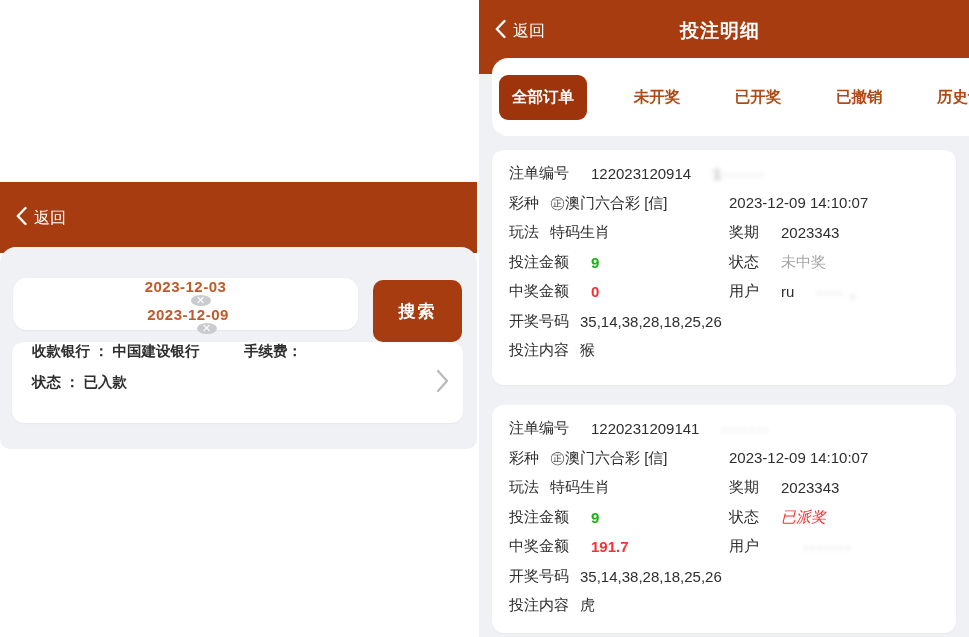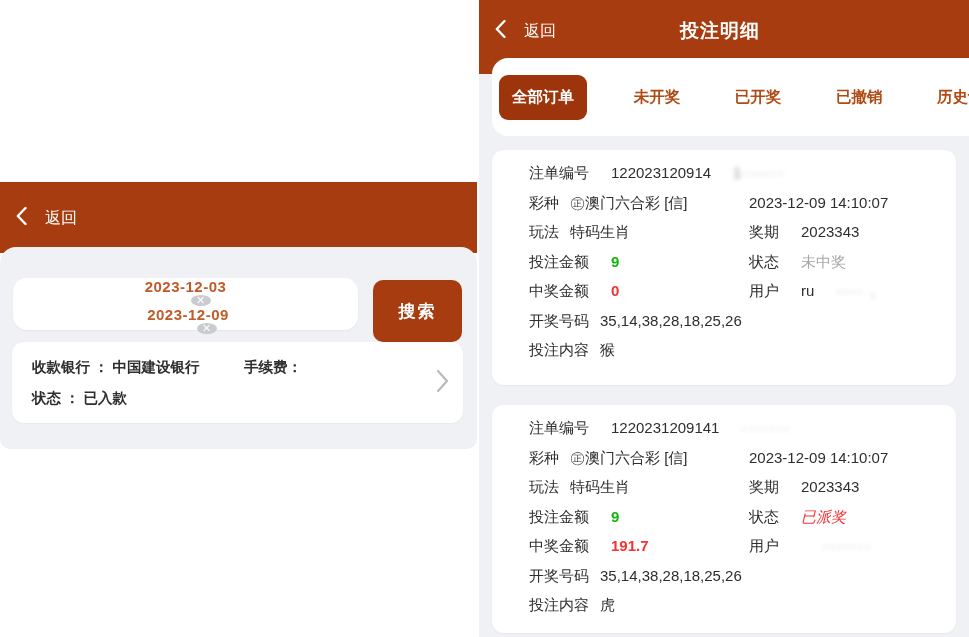--- a/index.html
+++ b/index.html
@@ -13,21 +13,21 @@
     --green:#13b40e;
     --alert:#f53131;
   }
   html,body{margin:0;padding:0;}
   body{font-family:"Liberation Sans",sans-serif;}
   .stage{position:relative;width:969px;height:637px;background:#fff;overflow:hidden;}
 
   
   .hdr-bar{position:relative;height:62px;}
   .back-btn{position:absolute;left:16px;top:50%;transform:translateY(-50%);
-    display:flex;align-items:center;gap:18px;color:#fff;font-size:16px;cursor:pointer;background:none;border:none;padding:0;}
+    display:flex;align-items:center;gap:7px;color:#fff;font-size:16px;cursor:pointer;background:none;border:none;padding:0;}
   .hdr-title{position:absolute;left:0;right:8px;top:50%;transform:translateY(-50%);
     text-align:center;color:#fff;font-size:19px;font-weight:700;letter-spacing:1px;}
 
   
   .left-screen{position:absolute;left:0;top:0;width:477px;height:637px;background:#fff;}
   .left-screen .hdr{position:absolute;top:182px;left:0;right:0;height:71px;background:var(--red);z-index:1;}
   .left-screen .hdr .hdr-bar{height:71px;}
   .left-panel{position:absolute;top:247px;left:0;width:477px;height:202px;
     background:var(--bg-gray);border-radius:16px 16px 10px 10px;z-index:2;}
 
@@ -39,21 +39,21 @@
     display:flex;align-items:center;justify-content:center;font-size:11px;line-height:1;cursor:pointer;padding:0;}
   .range-divider{width:2px;height:26px;background:#dcdcdc;border-radius:1px;}
   .m30{margin-left:30px;} .m20{margin-left:20px;} .m16{margin-left:5px;} .m42{margin-left:42px;}
 
   .search-btn{position:absolute;left:373px;top:33px;width:89px;height:62px;background:var(--red);
     border:none;border-radius:10px;color:#fff;font-size:17px;font-weight:600;letter-spacing:2px;cursor:pointer;
     font-family:"Liberation Sans",sans-serif;}
 
   .record-card{position:absolute;left:12px;top:95px;width:451px;height:81px;background:#fff;
     border-radius:12px;cursor:pointer;box-shadow:0 1px 2px rgba(0,0,0,.04);}
-  .record-grid{position:absolute;left:20px;top:16px;display:grid;grid-template-columns:212px auto;
+  .record-grid{position:absolute;left:20px;top:0;display:grid;grid-template-columns:212px auto;
     row-gap:12px;font-size:14.5px;font-weight:700;color:var(--ink);}
   .record-grid .cell{white-space:nowrap;}
   .chevron-right{position:absolute;right:14px;top:50%;transform:translateY(-50%);}
 
   
   .right-screen{position:absolute;left:479px;top:0;width:490px;height:637px;background:var(--bg-gray);overflow:hidden;}
   .right-screen .hdr{position:absolute;top:0;left:0;right:0;height:74px;background:var(--red);z-index:1;}
 
   .tabbar{position:absolute;top:58px;left:13px;width:522px;height:78px;background:#fff;border-radius:16px;
     display:flex;align-items:center;justify-content:space-between;padding:0 7px;box-sizing:border-box;z-index:2;}
@@ -62,21 +62,21 @@
   .tab.inactive::after{content:'';position:absolute;left:-8px;right:-8px;top:4px;bottom:-16px;
     background:#fff;border-radius:10px;z-index:-1;}
   .tab.active{background:var(--red-deep);color:#fff;border-radius:9px;padding:12px 13px;}
 
   .orders{position:absolute;left:13px;top:0;width:464px;z-index:2;}
   .order-card{position:absolute;left:0;width:464px;background:#fff;border-radius:12px;
     box-sizing:border-box;padding:14px 14px 0 17px;box-shadow:0 1px 2px rgba(0,0,0,.04);}
   .o-row{display:grid;grid-template-columns:220px 1fr;align-items:baseline;height:29.5px;
     font-size:15px;color:var(--ink);}
   .o-row .span2{grid-column:1 / span 2;}
-  .o-cell{display:flex;align-items:flex-start;gap:11px;white-space:nowrap;margin-left:20px;}
+  .o-cell{display:flex;align-items:center;gap:11px;white-space:nowrap;}
   .o-cell.wgap{gap:22px;}
   .o-label{color:var(--ink);}
   .o-val{color:var(--ink);}
   .green{color:var(--green);font-weight:700;}
   .red{color:var(--alert);font-weight:700;}
   .redacted{filter:blur(2.6px);color:#8d8d8d;letter-spacing:2px;}
 </style>
 </head>
 <body>
 

